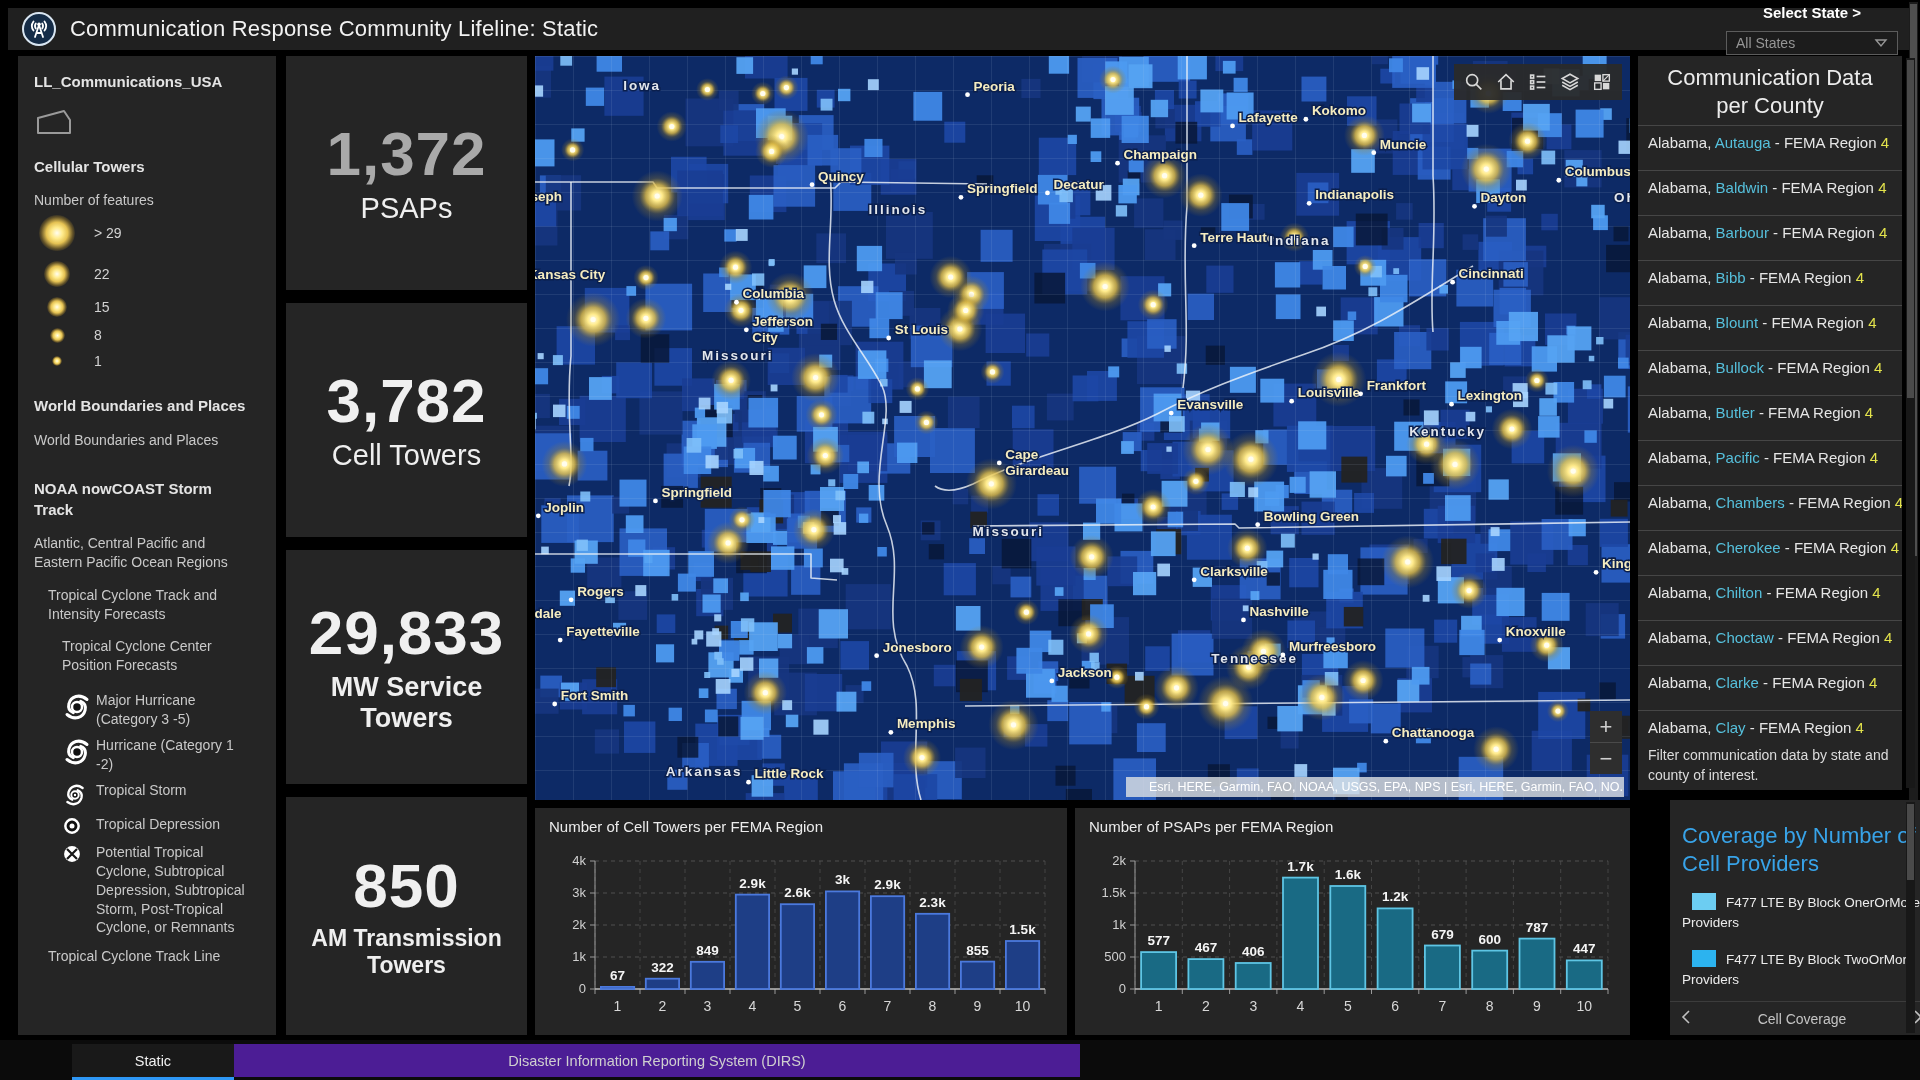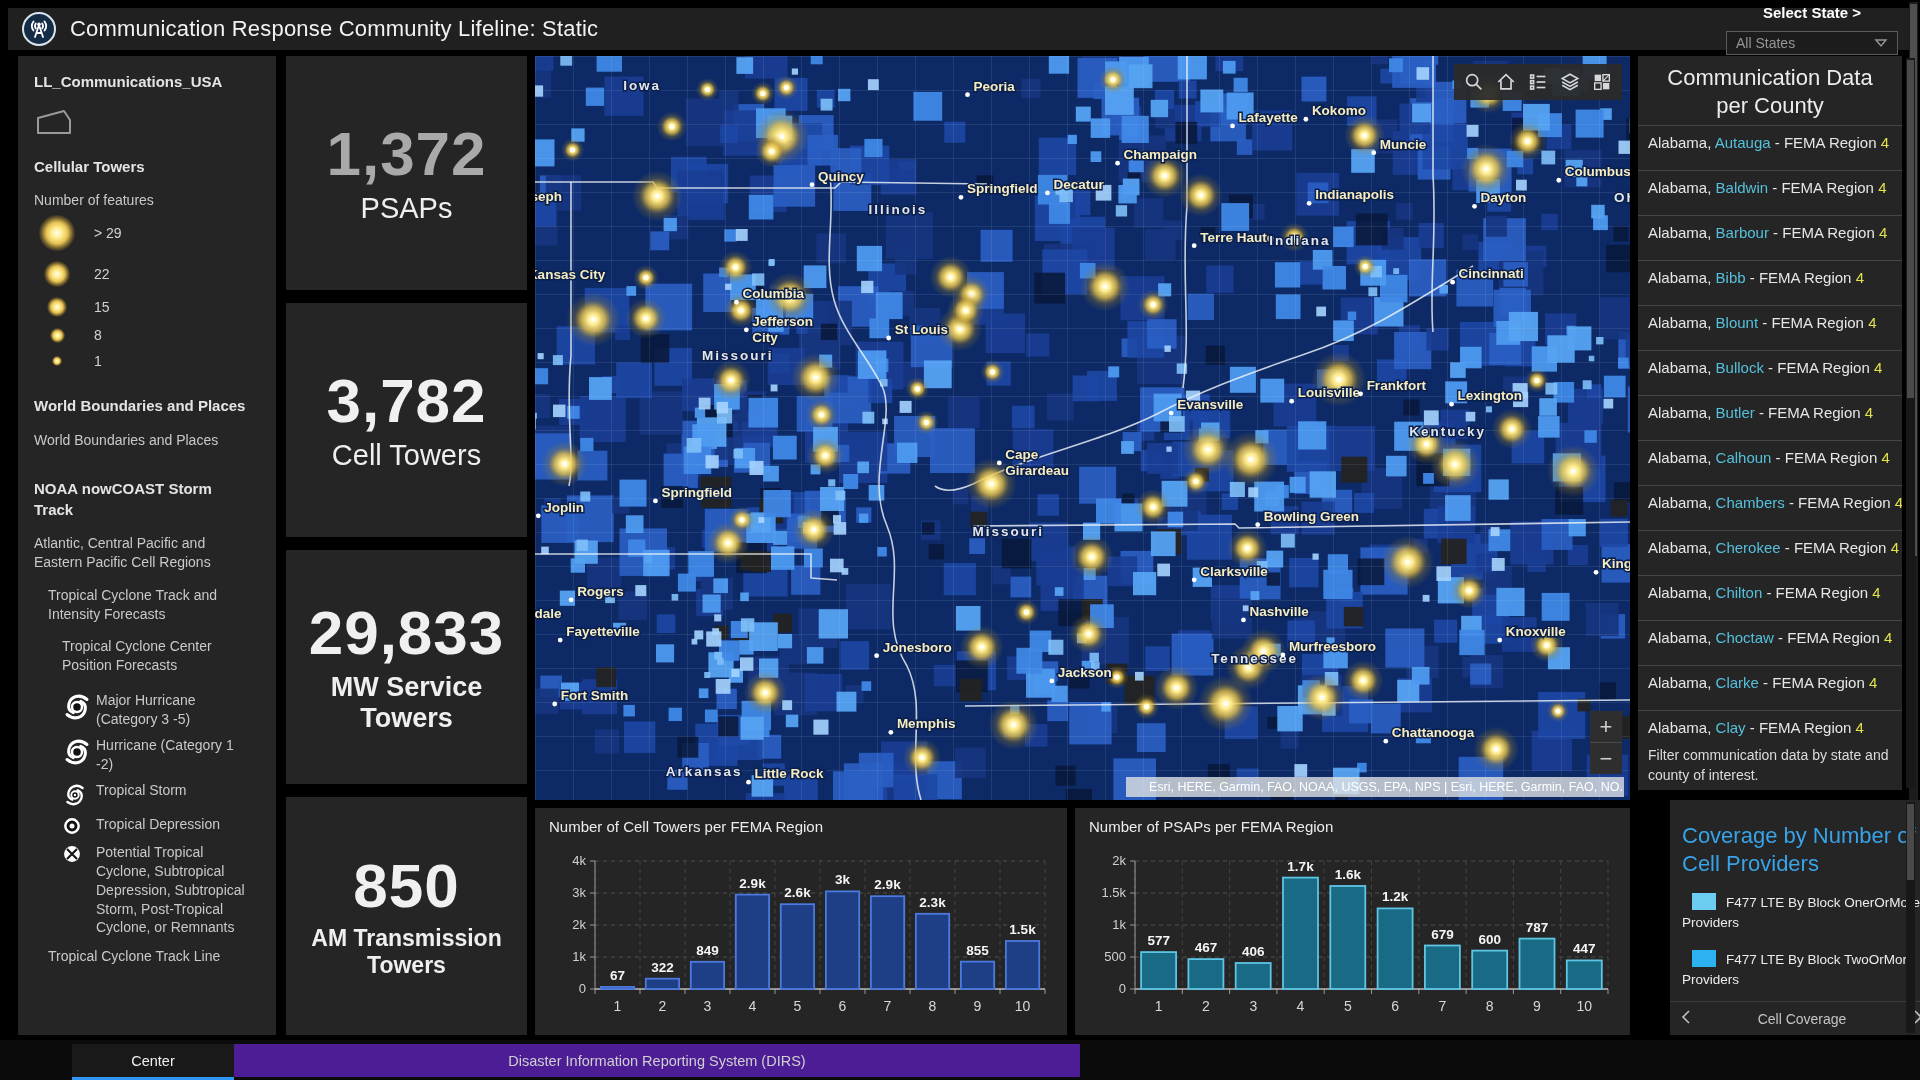--- a/index.html
+++ b/index.html
@@ -153,21 +153,21 @@
       <div class="size-row" style="height: 26px;">
         <div style="width: 46px; display: flex; justify-content: center;">
           <div class="size-dot" style="height: 10px; width: 10px;"></div>
         </div>
         <span class="size-label">1</span>
       </div>
     </div>
   <div class="sec ltitle" style="margin-top:22px">World Boundaries and Places</div>
   <div class="sec">World Boundaries and Places</div>
   <div class="sec ltitle" style="margin-top:30px">NOAA nowCOAST Storm Track</div>
-  <div class="sec">Atlantic, Central Pacific and Eastern Pacific Cell Regions</div>
+  <div class="sec">Atlantic, Central Pacific and Eastern Pacific Ocean Regions</div>
   <div class="sec indent1">Tropical Cyclone Track and Intensity Forecasts</div>
   <div class="sec indent2" style="margin-bottom:16px">Tropical Cyclone Center Position Forecasts</div>
   <div id="storm-rows">
       <div class="storm-row">
         <span class="storm-ic">
           <svg width="30" height="30" viewBox="0 0 24 24">
             <path d="M20 6 C14 1 7 3.5 5.5 9.5 C4.7 13 6.5 15.5 9 16.5" fill="none" stroke="#fff" stroke-width="2.4" stroke-linecap="round"></path>
             <path d="M4 18 C10 23 17 20.5 18.5 14.5 C19.3 11 17.5 8.5 15 7.5" fill="none" stroke="#fff" stroke-width="2.4" stroke-linecap="round"></path>
             <circle cx="12" cy="12" r="4" fill="#111" stroke="#fff" stroke-width="2"></circle>
           </svg>
@@ -1531,21 +1531,21 @@
 <aside id="county-panel" class="panel">
   <div id="county-title">Communication Data per County</div>
   <div id="county-rows">
       <div class="county-row"><span>Alabama, </span><span class="c-name">Autauga</span><span> - FEMA Region </span><span class="c-region">4</span></div>
       <div class="county-row"><span>Alabama, </span><span class="c-name">Baldwin</span><span> - FEMA Region </span><span class="c-region">4</span></div>
       <div class="county-row"><span>Alabama, </span><span class="c-name">Barbour</span><span> - FEMA Region </span><span class="c-region">4</span></div>
       <div class="county-row"><span>Alabama, </span><span class="c-name">Bibb</span><span> - FEMA Region </span><span class="c-region">4</span></div>
       <div class="county-row"><span>Alabama, </span><span class="c-name">Blount</span><span> - FEMA Region </span><span class="c-region">4</span></div>
       <div class="county-row"><span>Alabama, </span><span class="c-name">Bullock</span><span> - FEMA Region </span><span class="c-region">4</span></div>
       <div class="county-row"><span>Alabama, </span><span class="c-name">Butler</span><span> - FEMA Region </span><span class="c-region">4</span></div>
-      <div class="county-row"><span>Alabama, </span><span class="c-name">Calhoun</span><span> - FEMA Region </span><span class="c-region">4</span></div>
+      <div class="county-row"><span>Alabama, </span><span class="c-name">Pacific</span><span> - FEMA Region </span><span class="c-region">4</span></div>
       <div class="county-row"><span>Alabama, </span><span class="c-name">Chambers</span><span> - FEMA Region </span><span class="c-region">4</span></div>
       <div class="county-row"><span>Alabama, </span><span class="c-name">Cherokee</span><span> - FEMA Region </span><span class="c-region">4</span></div>
       <div class="county-row"><span>Alabama, </span><span class="c-name">Chilton</span><span> - FEMA Region </span><span class="c-region">4</span></div>
       <div class="county-row"><span>Alabama, </span><span class="c-name">Choctaw</span><span> - FEMA Region </span><span class="c-region">4</span></div>
       <div class="county-row"><span>Alabama, </span><span class="c-name">Clarke</span><span> - FEMA Region </span><span class="c-region">4</span></div>
       <div class="county-row"><span>Alabama, </span><span class="c-name">Clay</span><span> - FEMA Region </span><span class="c-region">4</span></div>
     </div>
   <div id="county-footer">Filter communication data by state and county of interest.</div>
 </aside>
 <div id="county-scroll">
@@ -1566,15 +1566,15 @@
     <span><svg width="12" height="16" viewBox="0 0 12 16">
           <path d="M3 2 L9 8 L3 14" fill="none" stroke="#c0c0c0" stroke-width="1.6"></path>
         </svg></span>
   </div>
 </aside>
 <div id="cov-scroll">
     <div id="cov-thumb"></div>
   </div>
 
 <nav id="tabbar">
-    <div class="tab active">Center</div>
+    <div class="tab active">Static</div>
     <div class="tab inactive">Disaster Information Reporting System (DIRS)</div>
   </nav>
 
 </body></html>

